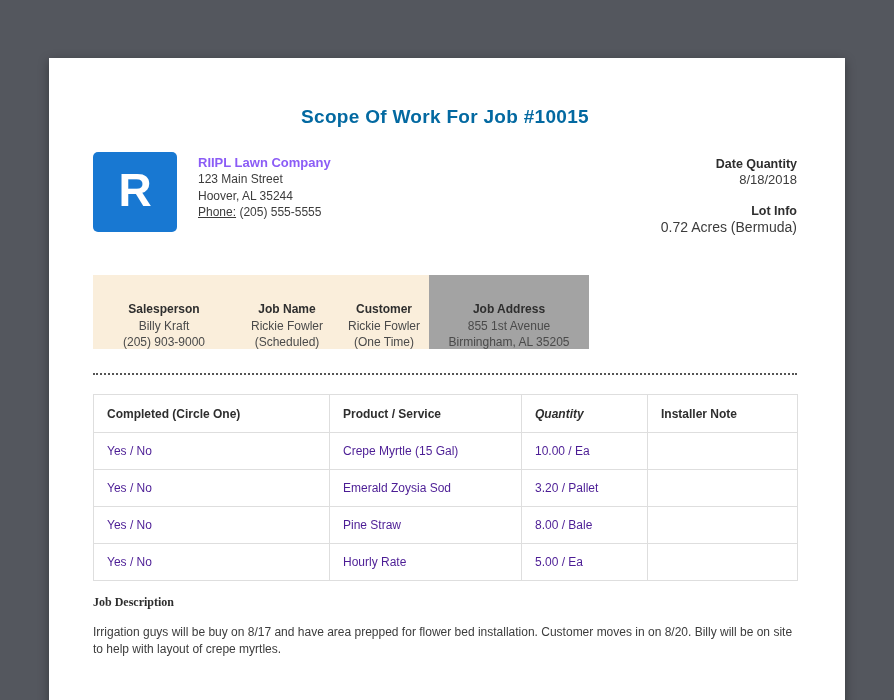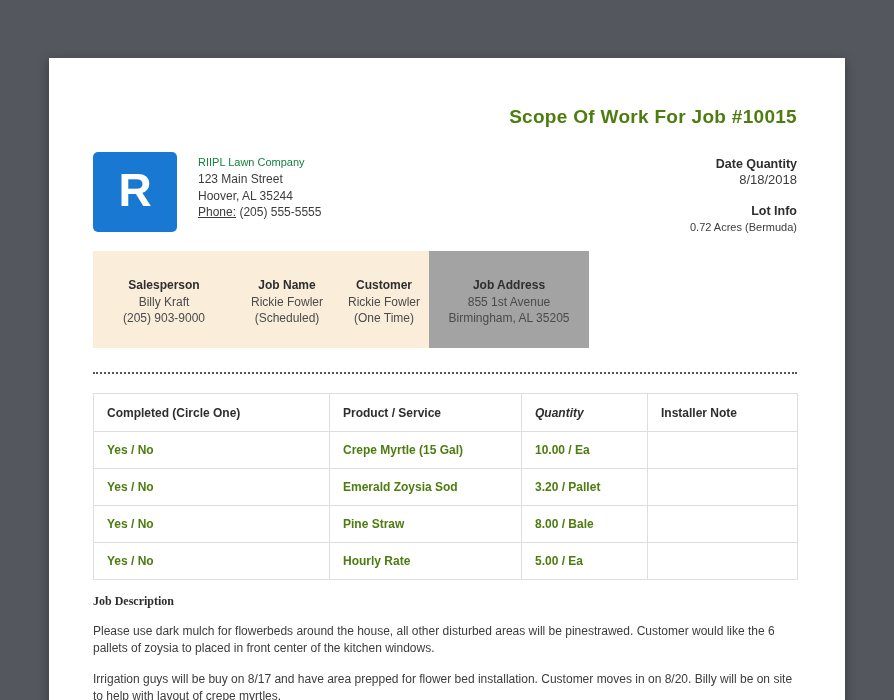--- a/index.html
+++ b/index.html
@@ -13,25 +13,25 @@
   .backdrop { position: relative; width: 894px; height: 700px; }
   .page {
     position: absolute;
     left: 49px; top: 58px;
     width: 796px; height: 920px;
     background: #ffffff;
     box-shadow: 0 3px 10px rgba(0,0,0,0.35);
     padding: 48px 48px 0 44px;
   }
   .page-title {
-    text-align: right;
+    text-align: center;
     font-size: 19px;
     font-weight: 600;
     letter-spacing: 0.3px;
-    color: #4d7c0f;
+    color: #0369a1;
   }
   .header-row {
     margin-top: 24px;
     display: flex;
     justify-content: space-between;
     align-items: flex-start;
   }
   .company-block { display: flex; align-items: flex-start; }
   .logo {
     width: 84px; height: 80px;
@@ -42,32 +42,32 @@
   }
   .logo-letter {
     color: #ffffff;
     font-size: 46px;
     font-weight: bold;
     line-height: 1;
     transform: translateY(-2px);
   }
   .company-info { margin-left: 21px; padding-top: 2px; }
   .company-info .line { font-size: 12px; line-height: 16.5px; color: #3c3c3c; }
-  .company-name { font-size: 11px; font-weight: normal; color: #15803d; line-height: 17px; }
+  .company-name { font-size: 13px; font-weight: bold; color: #8b5cf6; line-height: 17px; }
   .phone-label { text-decoration: underline; }
   .meta-block { text-align: right; padding-top: 4px; }
   .meta-label { font-size: 12.5px; font-weight: bold; color: #2e2e2e; line-height: 16px; }
   .meta-value { font-size: 13px; color: #3c3c3c; line-height: 16px; }
   .meta-gap { height: 15px; }
-  .lot-value { font-size: 11px; }
+  .lot-value { font-size: 14px; }
 
   .info-band {
-    margin-top: 16px;
+    margin-top: 40px;
     width: 496px;
-    height: 97px;
+    height: 74px;
     background: #faeedb;
     display: flex;
   }
   .band-col {
     padding-top: 26px;
     text-align: center;
     font-size: 12px;
     line-height: 16.5px;
     color: #4a4a4a;
   }
@@ -90,22 +90,21 @@
     margin-top: 19px;
     width: 704px;
     border-collapse: collapse;
     table-layout: fixed;
   }
   table.work-table th, table.work-table td {
     border: 1px solid #dedede;
     font-size: 12px;
     text-align: left;
     padding-left: 13px;
-    color: #4d7c0f;
-    font-weight: bold;
+    color: #4c1d95;
   }
   table.work-table th {
     height: 38px;
     font-weight: bold;
     color: #2e2e2e;
   }
   table.work-table td { height: 37px; }
   .colw-1 { width: 236px; }
   .colw-2 { width: 192px; }
   .colw-3 { width: 126px; font-style: italic; }
@@ -211,17 +210,16 @@
         <tr>
           <td>Yes / No</td>
           <td>Hourly Rate</td>
           <td>5.00 / Ea</td>
           <td></td>
         </tr>
       </tbody>
     </table>
 
     <div class="job-desc-title">Job Description</div>
-    <p class="job-desc-para">Please use dark mulch for flowerbeds around the house, all other disturbed areas will be pinestrawed. Customer would like the 6 pallets of zoysia to placed in front center of the kitchen windows.</p>
     <p class="job-desc-para">Irrigation guys will be buy on 8/17 and have area prepped for flower bed installation. Customer moves in on 8/20. Billy will be on site to help with layout of crepe myrtles.</p>
 
   </div>
 </div>
 
 </body></html>

